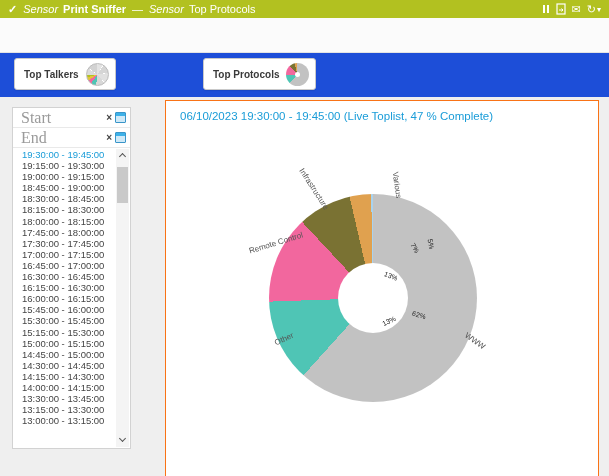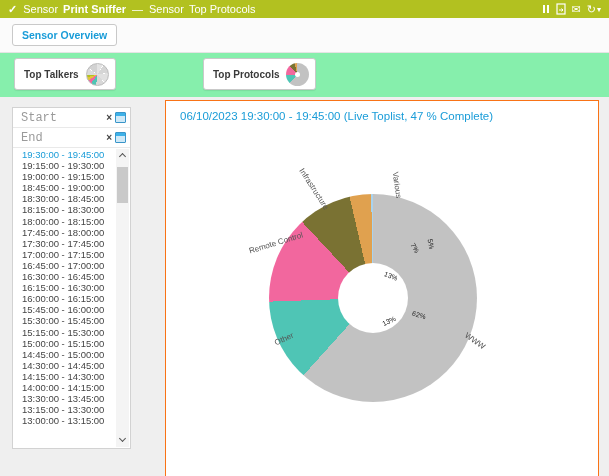--- a/index.html
+++ b/index.html
@@ -3,52 +3,52 @@
 <meta charset="utf-8">
 <style>
   * { margin:0; padding:0; box-sizing:border-box; }
   html,body { width:609px; height:476px; }
   body { font-family:"Liberation Sans", sans-serif; background:#efefef; overflow:hidden; position:relative; }
 
   
   .topbar { position:absolute; left:0; top:0; width:609px; height:18px; background:#b2c120; color:#fff;
             display:flex; align-items:center; padding:0 8px; font-size:11px; }
   .topbar .check { font-weight:bold; margin-right:6px; font-size:11px; }
-  .topbar .lbl { margin-right:5px; }
+  .topbar .lbl { font-style:italic; margin-right:5px; }
   .topbar .name { font-weight:bold; margin-right:6px; }
   .topbar .sep { margin-right:6px; }
   .topbar .plain { font-weight:normal; }
   .topbar-icons { margin-left:auto; display:flex; align-items:center; gap:6px; }
   .tb-icon { display:inline-flex; align-items:center; justify-content:center; height:12px; cursor:pointer; }
   .pause-bars i { display:inline-block; width:2px; height:8px; background:#fff; margin:0 1px; }
   .tb-glyph { font-size:11px; line-height:12px; font-style:normal; }
   .caret { font-size:8px; margin-left:1px; }
 
   
   .toolbar { position:absolute; left:0; top:18px; width:609px; height:35px; background:#fbfbfb;
              border-bottom:1px solid #e4e4e4; display:flex; align-items:center; padding:0 12px; gap:6px; }
   .btn { background:#fff; border:1px solid #c9c9c9; border-radius:3px; color:#199cd8; font-weight:bold;
          font-size:10.5px; padding:4px 9px; cursor:pointer; font-family:"Liberation Sans",sans-serif; }
 
   
-  .tabsrow { position:absolute; left:0; top:53px; width:609px; height:44px; background:#86efac; }
+  .tabsrow { position:absolute; left:0; top:53px; width:609px; height:44px; background:#1d4ed8; }
   .tabcard { position:absolute; top:5px; height:32px; background:#fff; border:1px solid #c9c9c9; border-radius:3px;
              box-shadow:0 1px 1px rgba(0,0,0,0.08); display:flex; align-items:center; padding:0 6px 0 9px; gap:7px; cursor:pointer; }
   .tabcard .tlabel { font-size:10px; font-weight:bold; color:#3a3a3a; white-space:nowrap; }
   .minipie { width:23px; height:23px; border-radius:50%; position:relative; flex:0 0 auto; }
   .pie-talkers { background:conic-gradient(#e3e3e3 0 8%, #fff 0 9%, #d5d5d5 0 22%, #fff 0 23%, #e0e0e0 0 38%, #fff 0 39%, #d8d8d8 0 52%, #4fc5b5 0 60%, #f2679e 0 66%, #e3c53a 0 71%, #b2c120 0 74%, #dcdcdc 0 84%, #fff 0 85%, #d2d2d2 0 100%); border:1px solid #bbb; }
   .pie-connections { background:conic-gradient(#f2679e 0 4%, #4fc5b5 0 7%, #b6dff2 0 9%, #fdfdfd 0 30%, #ececec 0 31%, #f8f8f8 0 55%, #e8e8e8 0 56%, #fdfdfd 0 78%, #ececec 0 79%, #fdfdfd 0 100%); border:1px solid #b5b5b5; }
   .pie-protocols { background:conic-gradient(#c2c2c2 0 62%, #4fc5b5 0 74.5%, #f2679e 0 88%, #7a7233 0 96%, #e0a14f 0 100%); }
   .pie-protocols::after { content:""; position:absolute; left:9px; top:9px; width:5px; height:5px; background:#fff; border-radius:50%; }
 
   
   .filterpanel { position:absolute; left:12px; top:107px; width:119px; height:342px; background:#fff; border:1px solid #d2d2d2; }
   .inputrow { height:20px; border-bottom:1px solid #e9e9e9; display:flex; align-items:center; padding:0 4px 0 8px; }
-  .inputrow input { border:none; outline:none; flex:1; min-width:0; font-size:12px; color:#555;
-                    font-family:Liberation Mono, monospace; background:transparent; }
+  .inputrow input { border:none; outline:none; flex:1; min-width:0; font-size:16px; color:#555;
+                    font-family:Liberation Serif, serif; background:transparent; }
   .inputrow input::placeholder { color:#9a9a9a; }
   .clear-x { font-size:10px; font-weight:bold; color:#444; cursor:pointer; margin-right:3px; line-height:10px; }
   .cal { width:11px; height:11px; border:1px solid #3995c9; background:linear-gradient(#3db1e8 0 3px, #cfe9f7 3px 100%); cursor:pointer; border-radius:1px; }
   .datelist { position:absolute; left:0; top:41px; right:14px; bottom:0; overflow:hidden; }
   .datehdr { font-size:10px; font-weight:bold; color:#222; padding:5px 0 3px 9px; }
   .interval { font-size:9.5px; color:#444; line-height:11.1px; padding-left:9px; white-space:nowrap; cursor:pointer; }
   .interval.selected { color:#199cd8; }
   .vscroll { position:absolute; right:1px; top:41px; width:13px; bottom:1px; background:#f4f4f4; }
   .sarrow { position:absolute; left:0; width:13px; height:14px; cursor:pointer; }
   .sarrow span { position:absolute; left:3.5px; width:5px; height:5px; border-left:1.5px solid #555; border-top:1.5px solid #555; }
@@ -95,21 +95,20 @@
     </span>
     <span class="tb-icon tb-glyph">✉</span>
     <span class="tb-icon">
         <span class="tb-glyph">↻</span>
         <span class="caret">▾</span>
       </span>
   </span>
 </div>
 
 <div class="toolbar">
-  <button class="btn">Sensor Overview</button>
 </div>
 
 <div class="tabsrow">
   <div class="tabcard" style="left:14px;">
     <span class="tlabel">Top Talkers</span>
     <span class="minipie pie-talkers"></span>
   </div>
   <div class="tabcard" style="left:203px;">
     <span class="tlabel">Top Protocols</span>
     <span class="minipie pie-protocols"></span>

